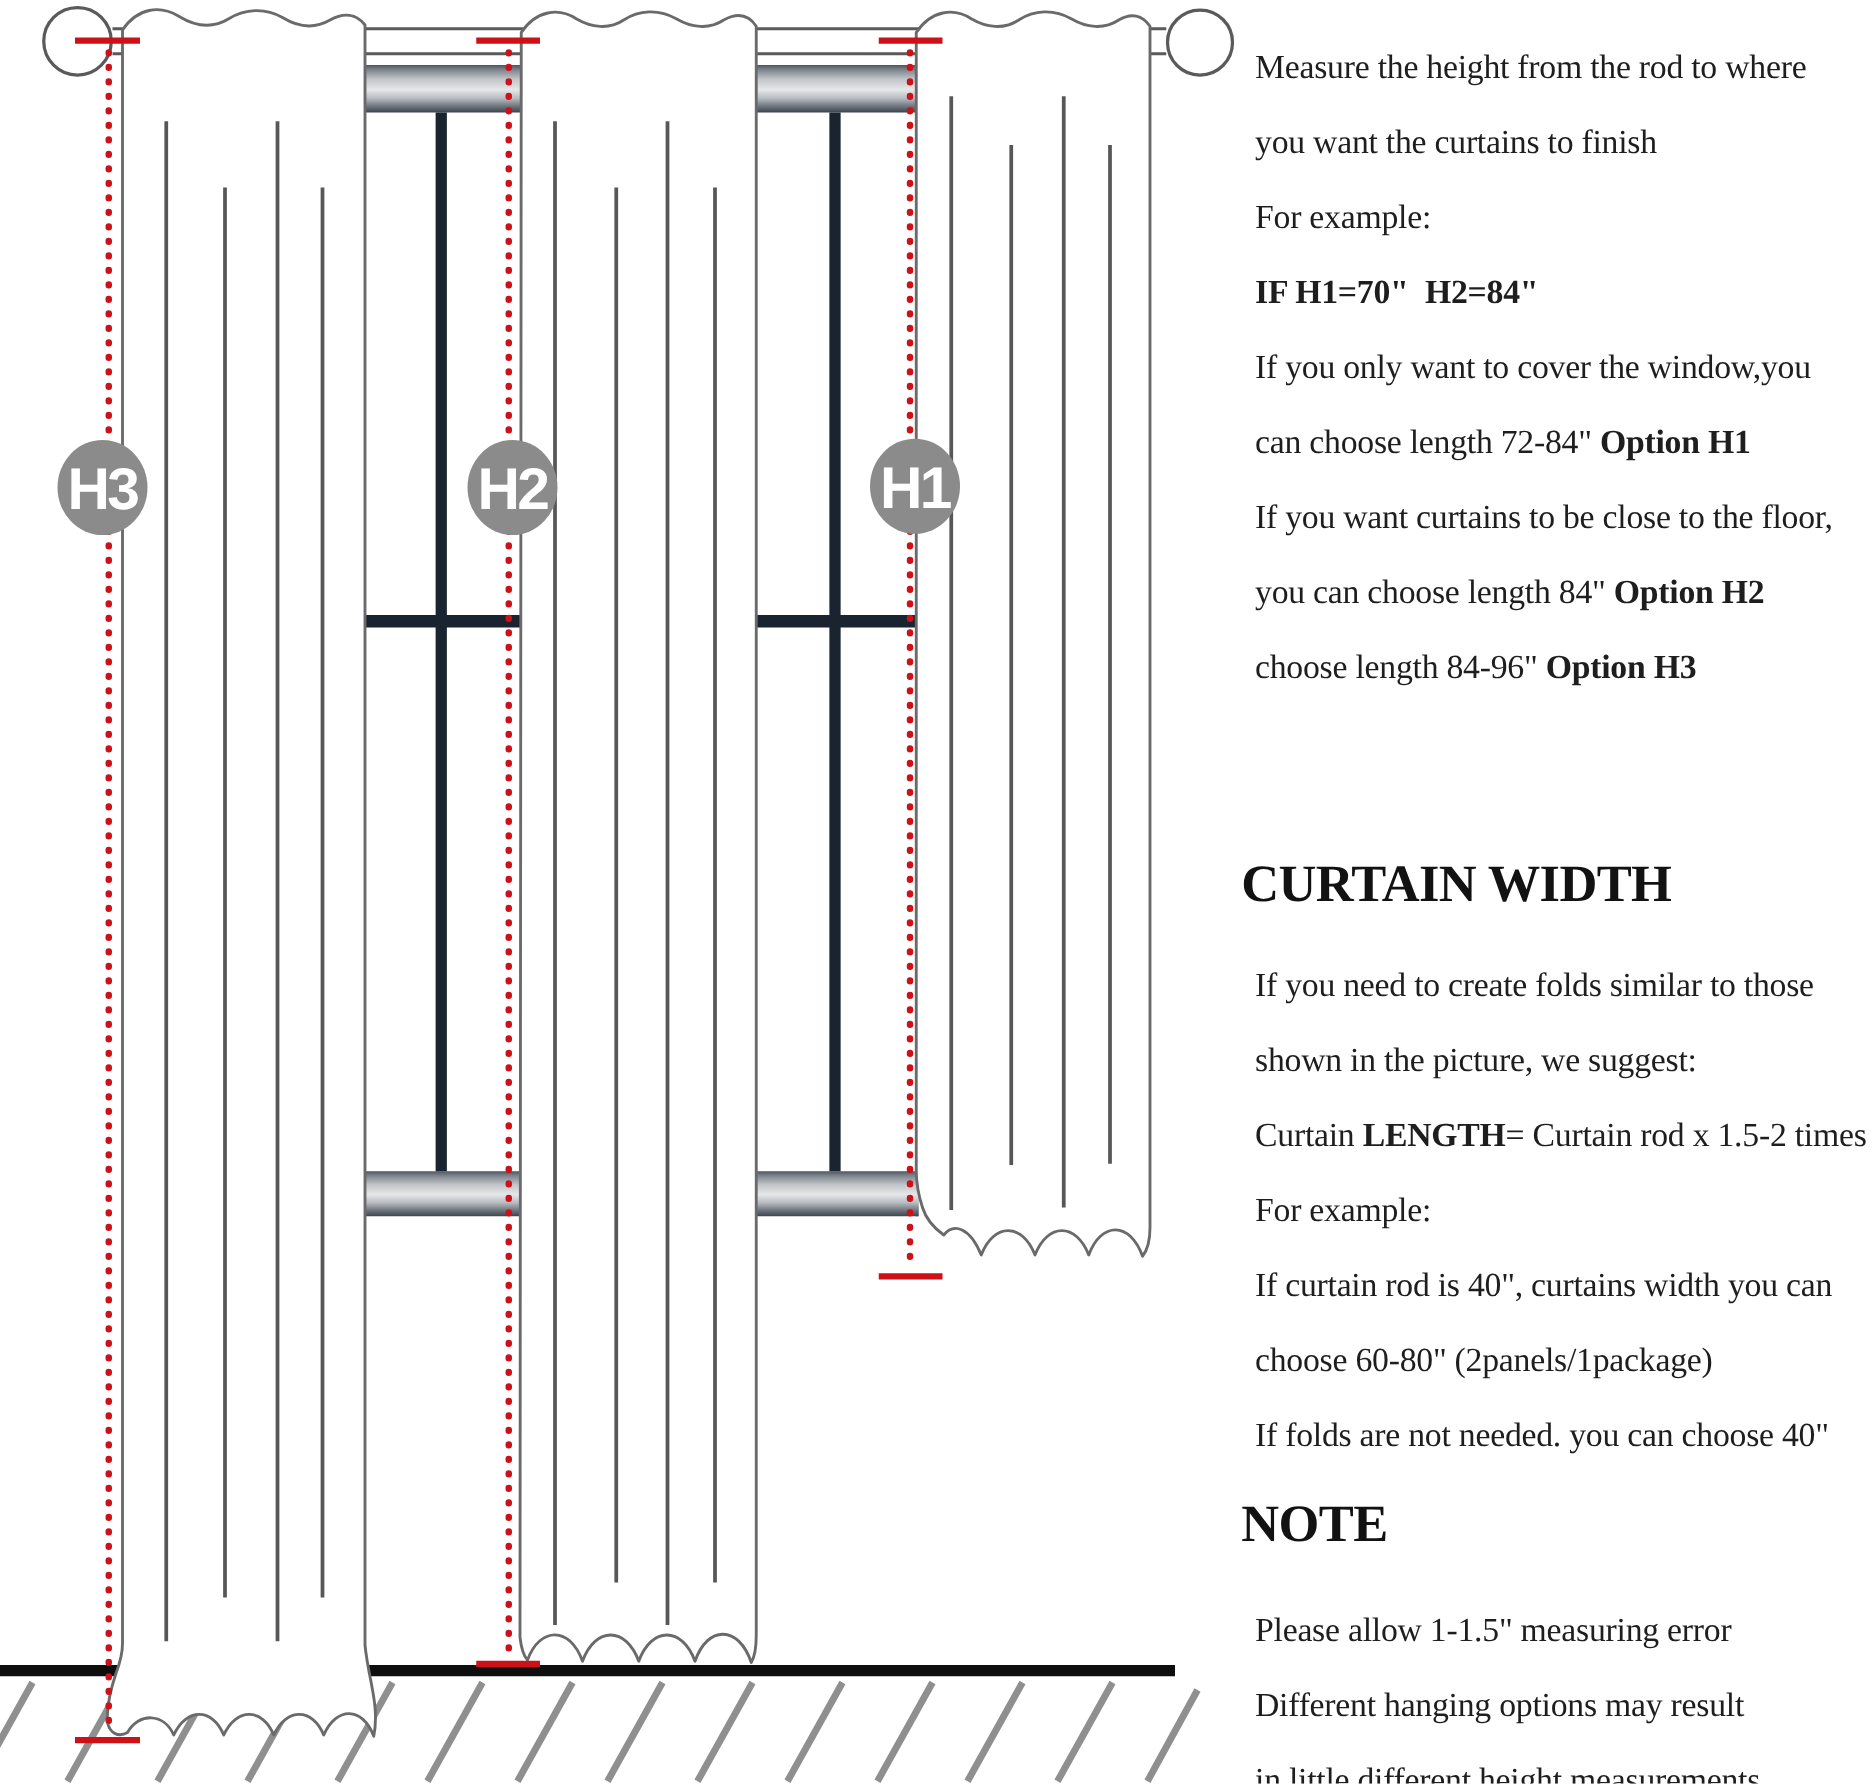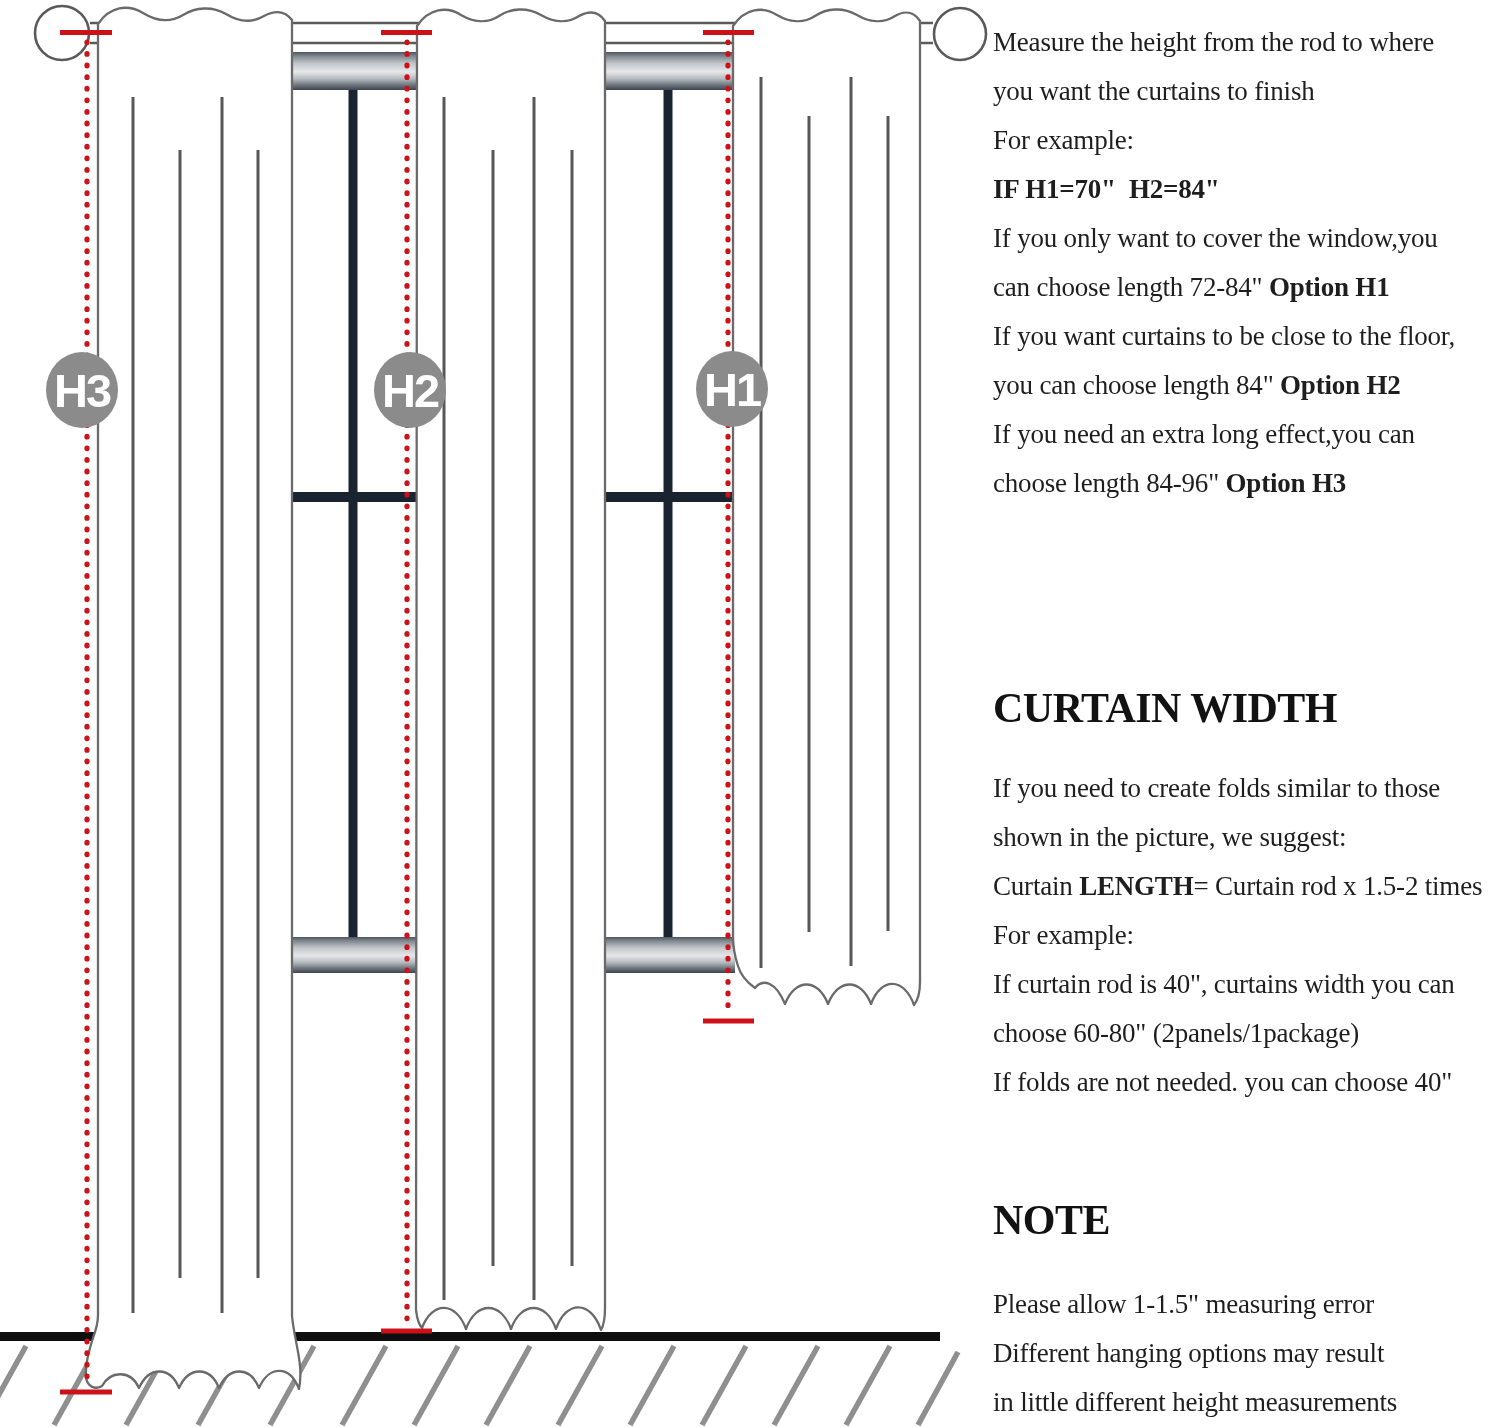--- a/index.html
+++ b/index.html
@@ -20,21 +20,21 @@
   .dotline{stroke:#cc1118;stroke-width:5.2;stroke-dasharray:0.6 11;stroke-linecap:round;}
   .badge{fill:#8b8b8b;}
   .badge-txt{fill:#ffffff;font-family:"Liberation Sans",sans-serif;font-weight:bold;
              font-size:47px;letter-spacing:-2px;text-anchor:middle;}
 
   
   .col{position:absolute;left:993px;top:0;width:507px;height:1427px;color:#1e1e1e;}
   .sec{position:absolute;left:0;width:507px;}
   .sec-title{font-size:42px;font-weight:bold;letter-spacing:-0.5px;color:#121212;
              margin:0 0 32px 0;line-height:48px;}
-  .ln{font-size:27px;line-height:49px;margin:0;white-space:pre;letter-spacing:-0.2px;}
+  .ln{font-size:27px;line-height:49px;margin:11px;white-space:pre;letter-spacing:-0.2px;}
   .b{font-weight:bold;}
 </style>
 </head>
 <body>
 
 <div class="page">
 
   <svg class="diagram-svg" width="990" height="1427" viewBox="0 0 990 1427">
     <defs>
       <linearGradient id="metal" x1="0" y1="0" x2="0" y2="1">
@@ -179,21 +179,20 @@
 
     <div class="sec" style="top:18px">
       <p class="ln"><span>Measure the height from the rod to where</span></p>
       <p class="ln"><span>you want the curtains to finish</span></p>
       <p class="ln"><span>For example:</span></p>
       <p class="ln"><span class="b">IF H1=70"  H2=84"</span></p>
       <p class="ln"><span>If you only want to cover the window,you</span></p>
       <p class="ln"><span>can choose length 72-84" </span><span class="b">Option H1</span></p>
       <p class="ln"><span>If you want curtains to be close to the floor,</span></p>
       <p class="ln"><span>you can choose length 84" </span><span class="b">Option H2</span></p>
-      <p class="ln"><span>If you need an extra long effect,you can</span></p>
       <p class="ln"><span>choose length 84-96" </span><span class="b">Option H3</span></p>
     </div>
 
     <div class="sec" style="top:684px">
       <h2 class="sec-title">CURTAIN WIDTH</h2>
       <p class="ln"><span>If you need to create folds similar to those</span></p>
       <p class="ln"><span>shown in the picture, we suggest:</span></p>
       <p class="ln"><span>Curtain </span><span class="b">LENGTH</span><span>= Curtain rod x 1.5-2 times</span></p>
       <p class="ln"><span>For example:</span></p>
       <p class="ln"><span>If curtain rod is 40", curtains width you can</span></p>

